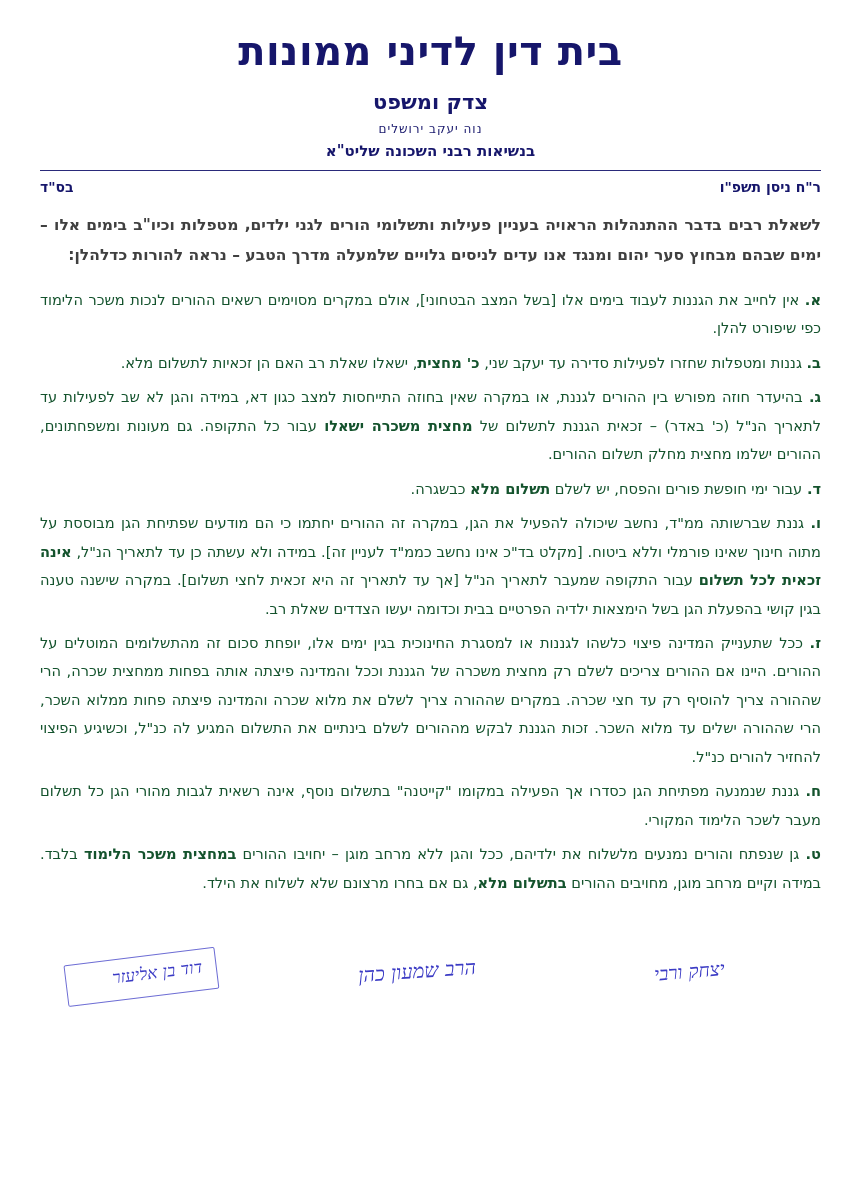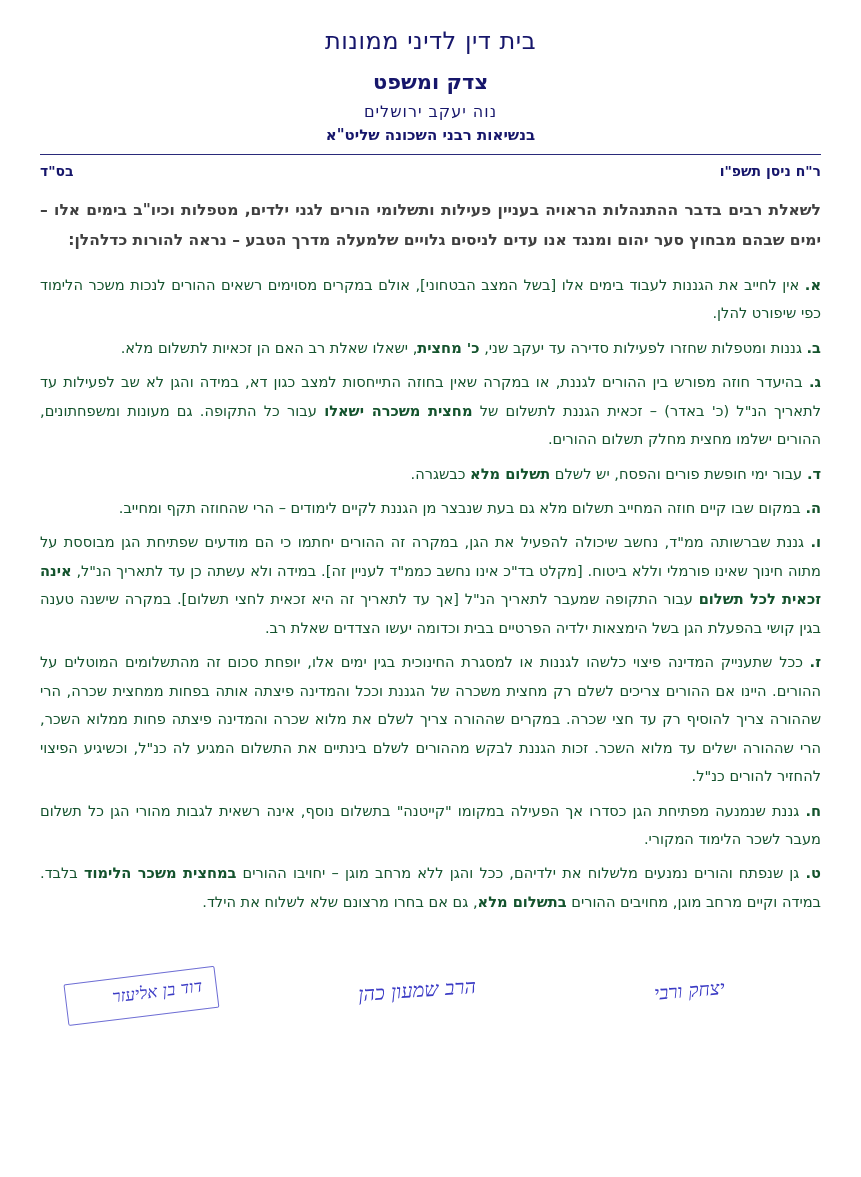--- a/index.html
+++ b/index.html
@@ -20,33 +20,33 @@
     position: relative;
     box-sizing: border-box;
     padding: 26px 40px 10px 40px;
     background: #ffffff;
   }
   .masthead {
     text-align: center;
     color: #16166b;
   }
   .masthead .title-main {
-    font-size: 24px;
-    font-weight: normal;
+    font-size: 40px;
+    font-weight: bold;
     letter-spacing: 0.5px;
     line-height: 1.25;
   }
   .masthead .title-sub {
     font-size: 21px;
     font-weight: bold;
     margin-top: 14px;
     line-height: 1.2;
   }
   .masthead .title-loc {
-    font-size: 16px;
+    font-size: 12px;
     margin-top: 7px;
     letter-spacing: 1px;
     line-height: 1.2;
   }
   .masthead .title-pres {
     font-size: 15px;
     font-weight: bold;
     margin-top: 5px;
     line-height: 1.2;
   }
@@ -140,21 +140,20 @@
     <span class="date">ר"ח ניסן תשפ"ו</span>
   </div>
 
   <p class="intro">לשאלת רבים בדבר ההתנהלות הראויה בעניין פעילות ותשלומי הורים לגני ילדים, מטפלות וכיו"ב בימים אלו – ימים שבהם מבחוץ סער יהום ומנגד אנו עדים לניסים גלויים שלמעלה מדרך הטבע – נראה להורות כדלהלן:</p>
 
   <div id="clauses">
       <p class="clause"><span class="lead">א.</span> <span>אין לחייב את הגננות לעבוד בימים אלו [בשל המצב הבטחוני], אולם במקרים מסוימים רשאים ההורים לנכות משכר הלימוד כפי שיפורט להלן.</span></p>
       <p class="clause"><span class="lead">ב.</span> <span>גננות ומטפלות שחזרו לפעילות סדירה עד יעקב שני, </span><b>כ' מחצית</b><span>, ישאלו שאלת רב האם הן זכאיות לתשלום מלא.</span></p>
       <p class="clause"><span class="lead">ג.</span> <span>בהיעדר חוזה מפורש בין ההורים לגננת, או במקרה שאין בחוזה התייחסות למצב כגון דא, במידה והגן לא שב לפעילות עד לתאריך הנ"ל (כ' באדר) – זכאית הגננת לתשלום של </span><b>מחצית משכרה ישאלו</b><span> עבור כל התקופה. גם מעונות ומשפחתונים, ההורים ישלמו מחצית מחלק תשלום ההורים.</span></p>
       <p class="clause"><span class="lead">ד.</span> <span>עבור ימי חופשת פורים והפסח, יש לשלם </span><b>תשלום מלא</b><span> כבשגרה.</span></p>
-      <p class="clause"><span class="lead">ה.</span> <span>במקום שבו קיים חוזה המחייב תשלום מלא גם בעת שנבצר מן הגננת לקיים לימודים – הרי שהחוזה תקף ומחייב.</span></p>
       <p class="clause"><span class="lead">ו.</span> <span>גננת שברשותה ממ"ד, נחשב שיכולה להפעיל את הגן, במקרה זה ההורים יחתמו כי הם מודעים שפתיחת הגן מבוססת על מתוה חינוך שאינו פורמלי וללא ביטוח. [מקלט בד"כ אינו נחשב כממ"ד לעניין זה]. במידה ולא עשתה כן עד לתאריך הנ"ל, </span><b>אינה זכאית לכל תשלום</b><span> עבור התקופה שמעבר לתאריך הנ"ל [אך עד לתאריך זה היא זכאית לחצי תשלום]. במקרה שישנה טענה בגין קושי בהפעלת הגן בשל הימצאות ילדיה הפרטיים בבית וכדומה יעשו הצדדים שאלת רב.</span></p>
       <p class="clause"><span class="lead">ז.</span> <span>ככל שתענייק המדינה פיצוי כלשהו לגננות או למסגרת החינוכית בגין ימים אלו, יופחת סכום זה מהתשלומים המוטלים על ההורים. היינו אם ההורים צריכים לשלם רק מחצית משכרה של הגננת וככל והמדינה פיצתה אותה בפחות ממחצית שכרה, הרי שההורה צריך להוסיף רק עד חצי שכרה. במקרים שההורה צריך לשלם את מלוא שכרה והמדינה פיצתה פחות ממלוא השכר, הרי שההורה ישלים עד מלוא השכר. זכות הגננת לבקש מההורים לשלם בינתיים את התשלום המגיע לה כנ"ל, וכשיגיע הפיצוי להחזיר להורים כנ"ל.</span></p>
       <p class="clause"><span class="lead">ח.</span> <span>גננת שנמנעה מפתיחת הגן כסדרו אך הפעילה במקומו "קייטנה" בתשלום נוסף, אינה רשאית לגבות מהורי הגן כל תשלום מעבר לשכר הלימוד המקורי.</span></p>
       <p class="clause"><span class="lead">ט.</span> <span>גן שנפתח והורים נמנעים מלשלוח את ילדיהם, ככל והגן ללא מרחב מוגן – יחויבו ההורים </span><b>במחצית משכר הלימוד</b><span> בלבד. במידה וקיים מרחב מוגן, מחויבים ההורים </span><b>בתשלום מלא</b><span>, גם אם בחרו מרצונם שלא לשלוח את הילד.</span></p>
     </div>
 
   <div class="sig-area">
     <div class="sig sig-1">יצחק ורבי</div>
     <div class="sig sig-2">הרב שמעון כהן</div>
     <div class="sig sig-3">דוד בן אליעזר</div>

